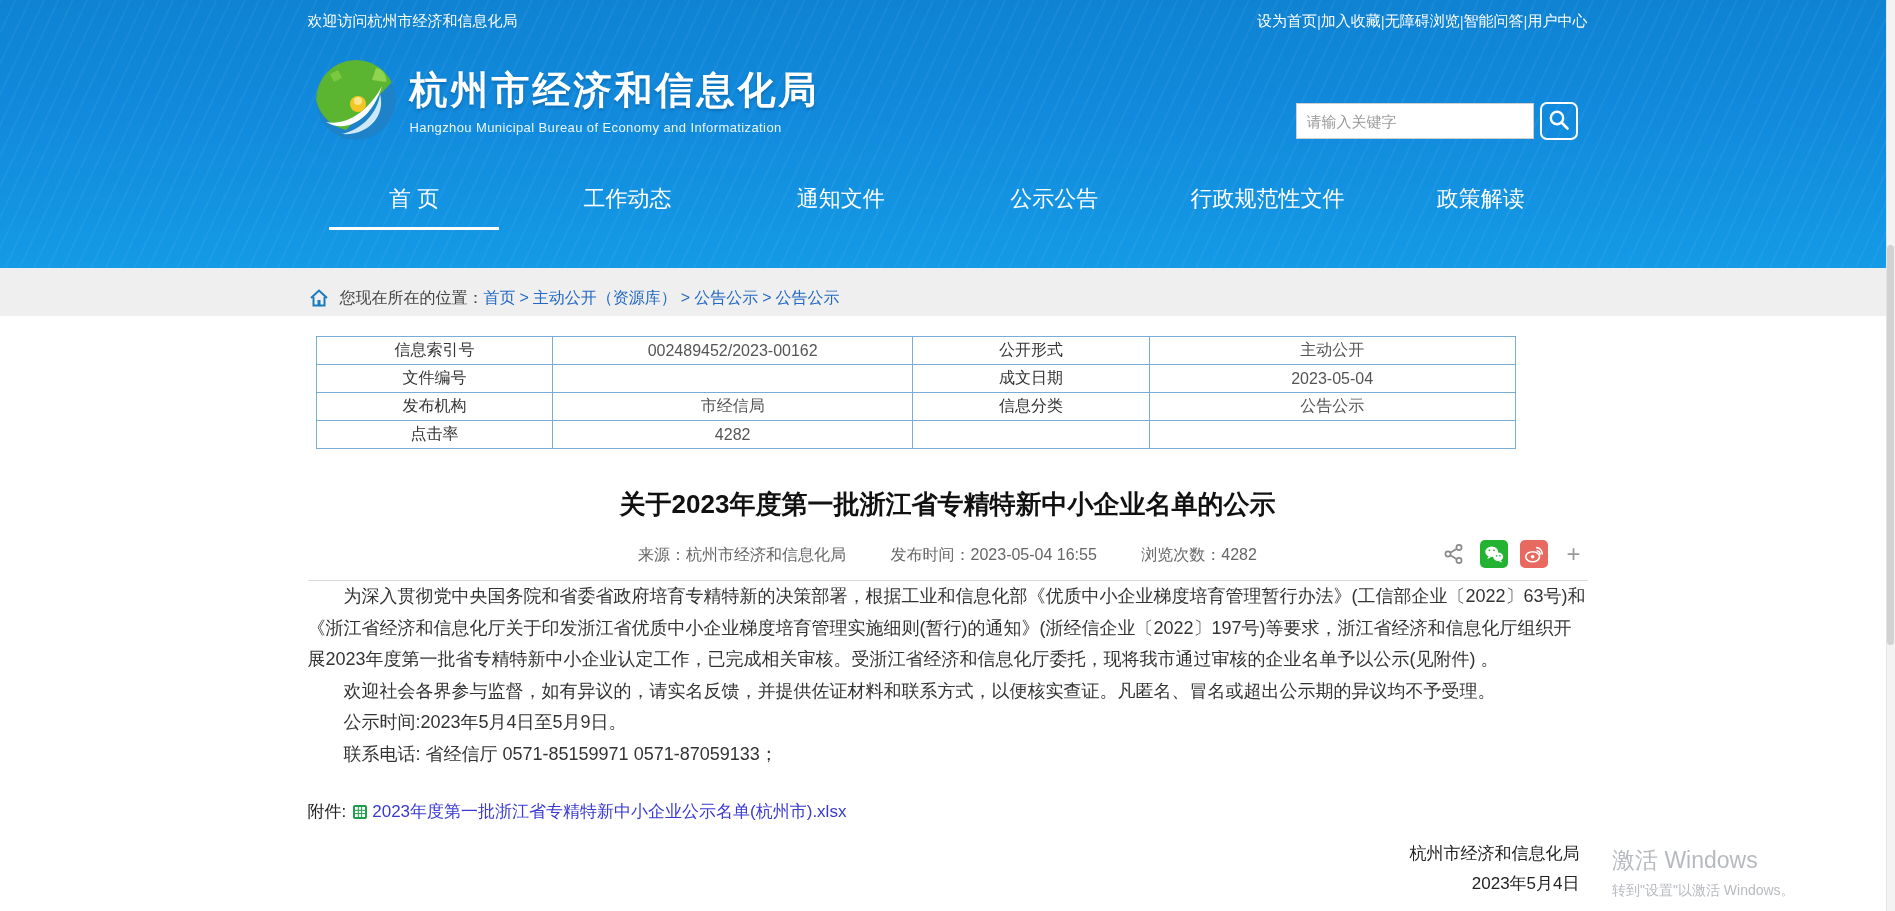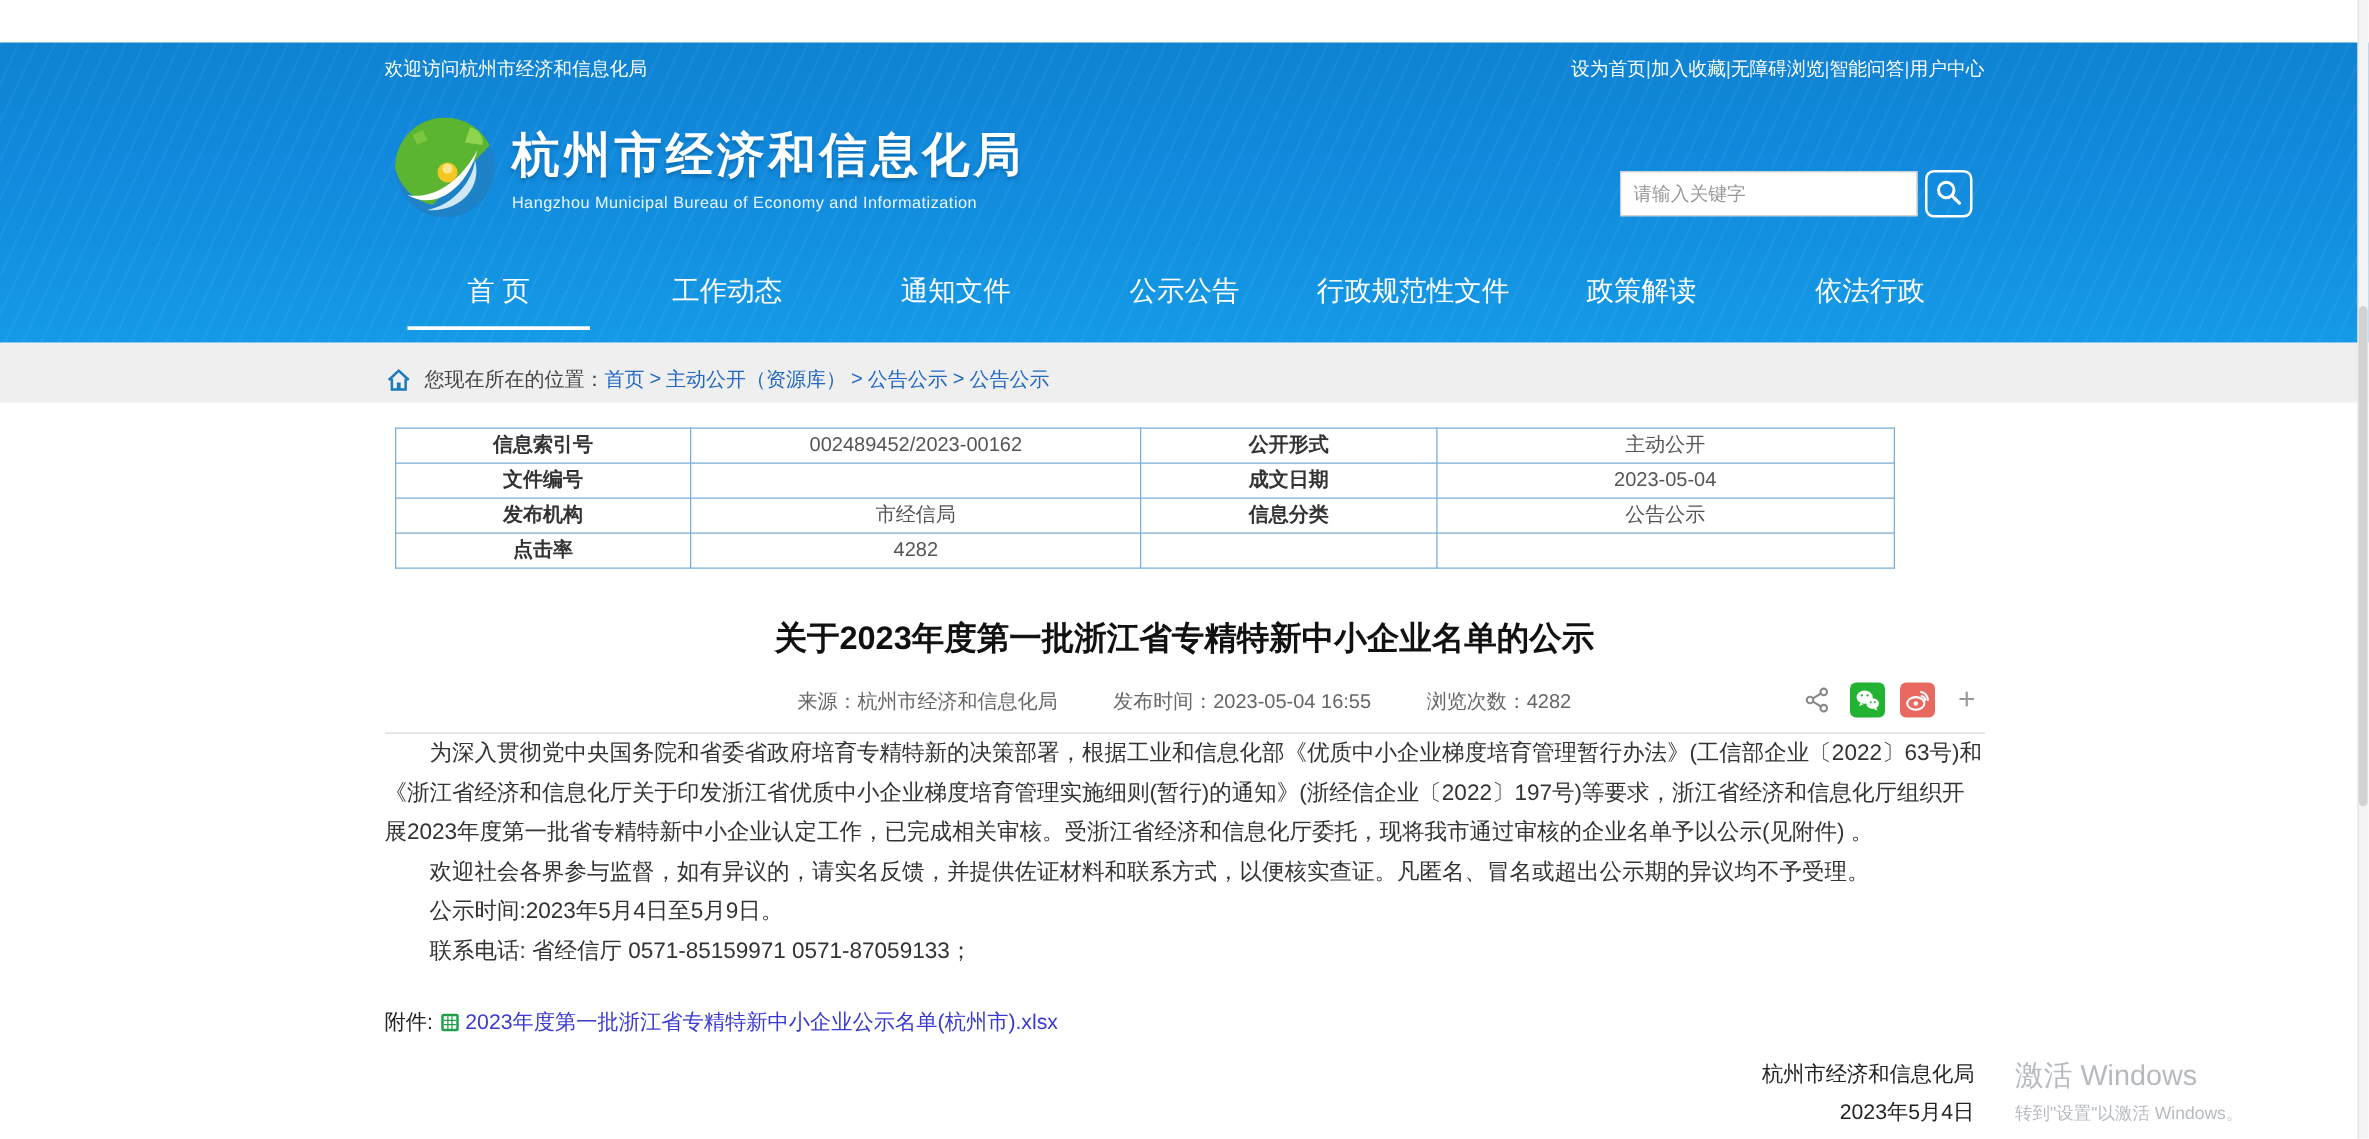--- a/index.html
+++ b/index.html
@@ -5,21 +5,21 @@
   * { margin:0; padding:0; box-sizing:border-box; }
   html,body { background:#fff; }
   body { font-family:"Liberation Sans","DejaVu Sans",sans-serif; width:1895px; height:911px; overflow:hidden; position:relative; }
   .container { width:1280px; margin:0 auto; position:relative; }
 
   
   .header {
     background:
       repeating-linear-gradient(115deg, rgba(255,255,255,0.045) 0 2px, rgba(255,255,255,0) 2px 13px),
       linear-gradient(180deg,#0f83d2 0%, #1189dc 40%, #149ae6 100%);
-    height:240px; position:relative;margin-top:34px;
+    height:268px; position:relative;
   }
   .topbar { height:42px; }
   .topbar-inner { display:flex; justify-content:space-between; align-items:center; height:42px; }
   .topbar-welcome { color:#fff; font-size:15px; }
   .topbar-links { color:#fff; font-size:15px; display:flex; align-items:center; gap:0; }
   .topbar-links a { color:#fff; text-decoration:none; cursor:pointer; }
   .topbar-sep { color:#d6ecfa; }
 
   .header-main { height:132px; }
   .logo-row { position:absolute; left:8px; top:18px; display:flex; align-items:center; }
@@ -41,21 +41,21 @@
   .breadcrumb-bar { background:#efefef; height:48px; }
   .breadcrumb { display:flex; align-items:center; height:60px; font-size:16px; color:#444; }
   .bc-home { margin-right:10px; display:flex; align-items:center; }
   .breadcrumb a { color:#2268c3; text-decoration:none; cursor:pointer; }
   .bc-sep { margin:0 4px; color:#2268c3; }
 
   
   .content { padding-top:20px; }
   .info-table { border-collapse:collapse; width:1200px; margin-left:8px; font-size:16px; }
   .info-table td { border:1px solid #79add6; height:28px; text-align:center; padding:0 6px; }
-  .info-table td.lbl { width:237px; font-weight:bold; color:#333; }
+  .info-table td.lbl { width:237px; font-weight:normal; color:#333; }
   .info-table td.val { color:#555; }
   .info-table td.val.w1 { width:360px; }
   .info-table td.val.w2 { width:366px; }
 
   .article-title { text-align:center; font-size:26px; font-weight:bold; color:#111; margin-top:38px; font-family:"Liberation Sans","DejaVu Sans",sans-serif; }
 
   .meta-row { margin-top:18px; position:relative; height:30px; }
   .meta-center { text-align:center; font-size:16px; color:#666; padding-top:5px; }
   .meta-center span.item { margin:0 20px; }
   .share-icons { position:absolute; right:0; top:0; display:flex; align-items:center; gap:12px; }
@@ -137,21 +137,20 @@
     </div>
   </div>
 
   <div class="container nav">
     <div class="nav-item active">首 页</div>
     <div class="nav-item">工作动态</div>
     <div class="nav-item">通知文件</div>
     <div class="nav-item">公示公告</div>
     <div class="nav-item">行政规范性文件</div>
     <div class="nav-item">政策解读</div>
-    <div class="nav-item">依法行政</div>
   </div>
 </div>
 
 <div class="breadcrumb-bar">
   <div class="container breadcrumb">
     <span class="bc-home">
       <svg width="22" height="22" viewBox="0 0 22 22">
         <path d="M3,11 L11,3.5 L19,11" fill="none" stroke="#1a7ac0" stroke-width="2"></path>
         <path d="M5.5,10 V18.5 H16.5 V10" fill="none" stroke="#1a7ac0" stroke-width="2"></path>
         <rect x="9.5" y="13" width="3" height="5.5" fill="#1a7ac0"></rect>

